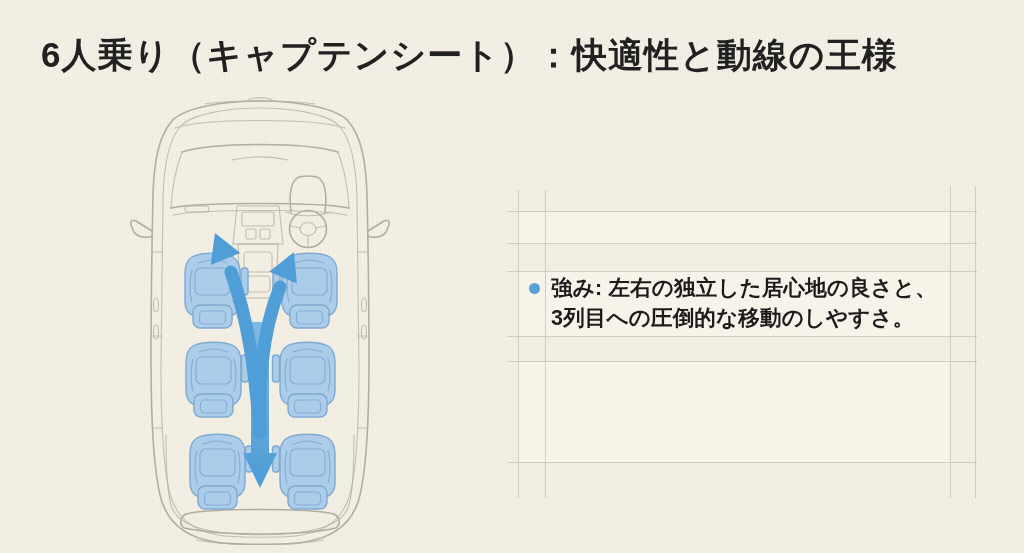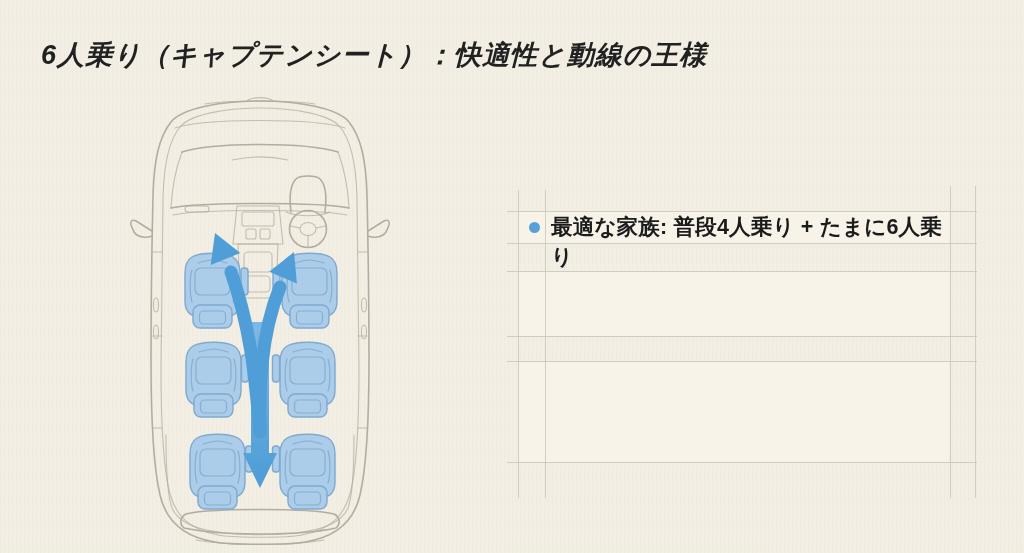--- a/index.html
+++ b/index.html
@@ -25,24 +25,23 @@
   }
   .slide{
     position:absolute;left:0;top:0;width:1024px;height:553px;
     background:
       repeating-linear-gradient(0deg, rgba(255,255,255,.05) 0 1px, rgba(0,0,0,0) 1px 3px),
       repeating-linear-gradient(90deg, rgba(120,110,90,.025) 0 1px, rgba(0,0,0,0) 1px 4px),
       var(--page-bg);
   }
   .page-title{
     position:absolute;left:41px;top:33px;width:940px;
-    font-size:27px;line-height:44px;font-weight:800;
+    font-size:35px;line-height:44px;font-weight:800;
     letter-spacing:1px;color:var(--title-text);
     white-space:nowrap;
-    font-style:italic;
   }
   .car-svg{position:absolute;left:113px;top:93px;width:282px;height:458px}
   .cl{fill:none;stroke:var(--car-outline);stroke-width:1.6;stroke-linecap:round;stroke-linejoin:round}
   .cl2{fill:none;stroke:var(--car-outline);stroke-width:1.1;stroke-linecap:round;stroke-linejoin:round;opacity:.75}
   .seat-main,.seat-cushion{fill:var(--seat-fill);stroke:var(--seat-stroke);stroke-width:1.4;stroke-linejoin:round}
   .seat-line{fill:none;stroke:var(--seat-stroke);stroke-width:1.2;opacity:.85;stroke-linecap:round}
   .arrow-stroke{fill:none;stroke:var(--arrow-blue);stroke-width:13;stroke-linecap:round}
   .arrow-head{fill:var(--arrow-blue);stroke:none}
   .grid-svg{position:absolute;left:0;top:0;width:1024px;height:553px}
   .grid-svg line{stroke:var(--grid-line);stroke-width:1;opacity:.8}
@@ -181,19 +180,19 @@
       <path class="arrow-stroke" d="M260 432 C 256 392 253 334 231 272"></path>
       <polygon class="arrow-head" points="215,233 240.3,253 210.7,265"></polygon>
     </g>
     <g>
       <path class="arrow-stroke" d="M260 432 C 259 392 260 336 280 287"></path>
       <polygon class="arrow-head" points="294,252 296.9,283.6 269.3,271.8"></polygon>
     </g>
   </svg>
 
   <div class="feature-list">
-    <div class="list-item item-1">
+    <div class="list-item item-2">
       <span class="bullet"></span>
-      <span>最適な家族: 普段4人乗り + たまに6人乗り</span>
+      <span>強み: 左右の独立した居心地の良さと、3列目への圧倒的な移動のしやすさ。</span>
     </div>
   </div>
 
 </div>
 
 </body></html>

